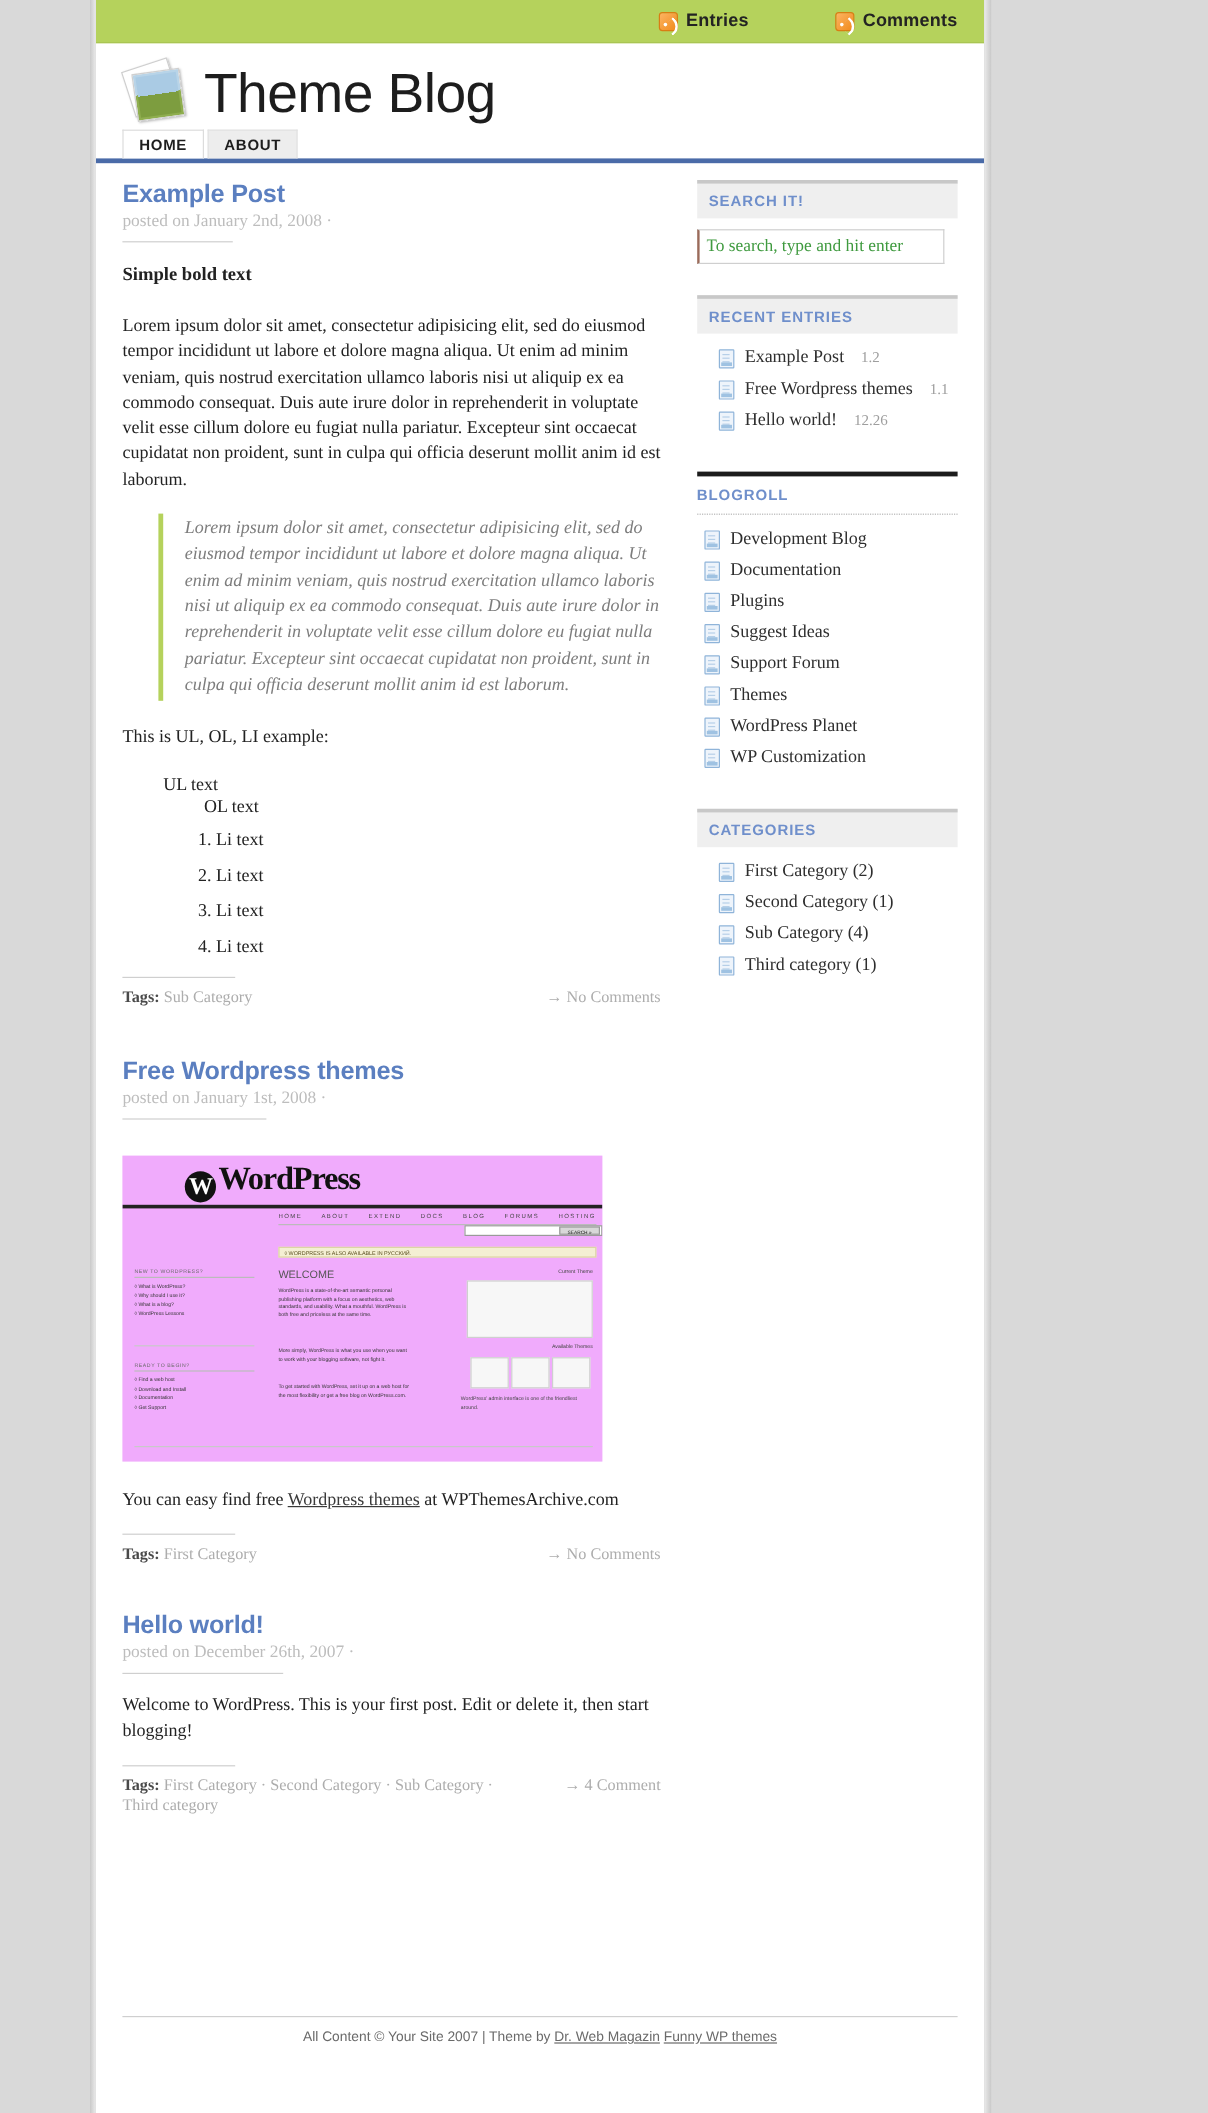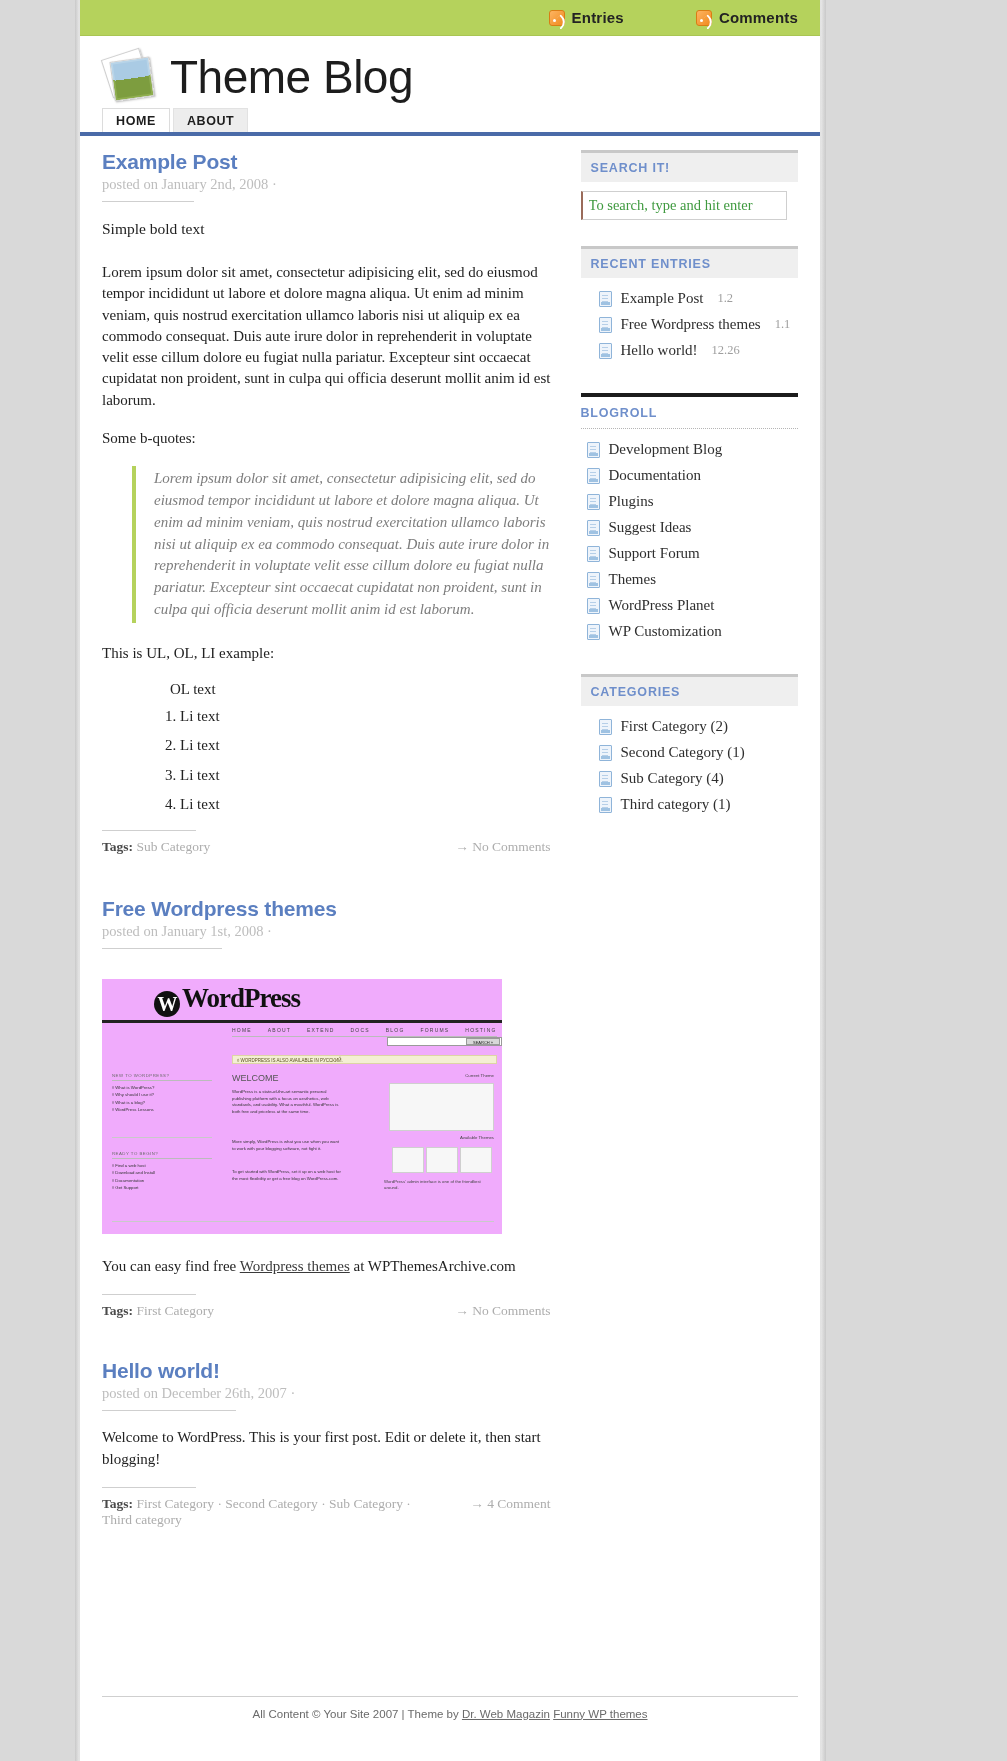--- a/index.html
+++ b/index.html
@@ -100,21 +100,21 @@
     font-family:"Liberation Sans", sans-serif;
     font-size:21px; font-weight:bold; color:#5b7fc0; margin:0 0 2px;
     letter-spacing:-.2px;
   }
   .post-meta {
     color:#bdbdbd; font-size:14.5px; padding-bottom:8px;
     border-bottom:1px solid #cfcfcf; width:92px; white-space:nowrap;
   }
   .post-body { padding-top:16px; }
   .post-body p { margin:0 0 17px; line-height:1.42; }
-  .post-body p.bold-lead { font-weight:normal; font-size:15.5px; margin-bottom:22px; }
+  .post-body p.bold-lead { font-weight:bold; font-size:15.5px; margin-bottom:22px; }
   blockquote {
     margin:0 0 20px 30px; padding:2px 0 2px 18px;
     border-left:4px solid #b5d25c;
     font-style:italic; color:#7d7d7d; line-height:1.45;
   }
   ul.demo-ul { list-style:none; margin:0 0 0 34px; padding:0; }
   ul.demo-ul > li { margin:0; line-height:1.5; }
   ul.demo-ul ol { margin:0 0 0 22px; padding-left:22px; }
   ul.demo-ul ol > li { margin:7px 0; line-height:1.5; }
   .inner-label { margin-left:34px; }
@@ -280,23 +280,25 @@
     <div class="col-main">
 
       <div class="post">
         <h2 class="post-title">
           <a href="#" style="color:inherit;text-decoration:none">Example Post</a>
         </h2>
         <div class="post-meta">posted on January 2nd, 2008 ·</div>
         <div class="post-body">
           <p class="bold-lead">Simple bold text</p>
           <p>Lorem ipsum dolor sit amet, consectetur adipisicing elit, sed do eiusmod tempor incididunt ut labore et dolore magna aliqua. Ut enim ad minim veniam, quis nostrud exercitation ullamco laboris nisi ut aliquip ex ea commodo consequat. Duis aute irure dolor in reprehenderit in voluptate velit esse cillum dolore eu fugiat nulla pariatur. Excepteur sint occaecat cupidatat non proident, sunt in culpa qui officia deserunt mollit anim id est laborum.</p>
-          <p>Some b-quotes:</p>
           <blockquote>Lorem ipsum dolor sit amet, consectetur adipisicing elit, sed do eiusmod tempor incididunt ut labore et dolore magna aliqua. Ut enim ad minim veniam, quis nostrud exercitation ullamco laboris nisi ut aliquip ex ea commodo consequat. Duis aute irure dolor in reprehenderit in voluptate velit esse cillum dolore eu fugiat nulla pariatur. Excepteur sint occaecat cupidatat non proident, sunt in culpa qui officia deserunt mollit anim id est laborum.</blockquote>
           <p>This is UL, OL, LI example:</p>
+          <ul class="demo-ul">
+            <li>UL text</li>
+          </ul>
           <div class="inner-label" style="margin-left:68px">OL text</div>
           <ul class="demo-ul">
             <ol>
               <li>Li text</li>
               <li>Li text</li>
               <li>Li text</li>
               <li>Li text</li>
             </ol>
           </ul>
         </div>

